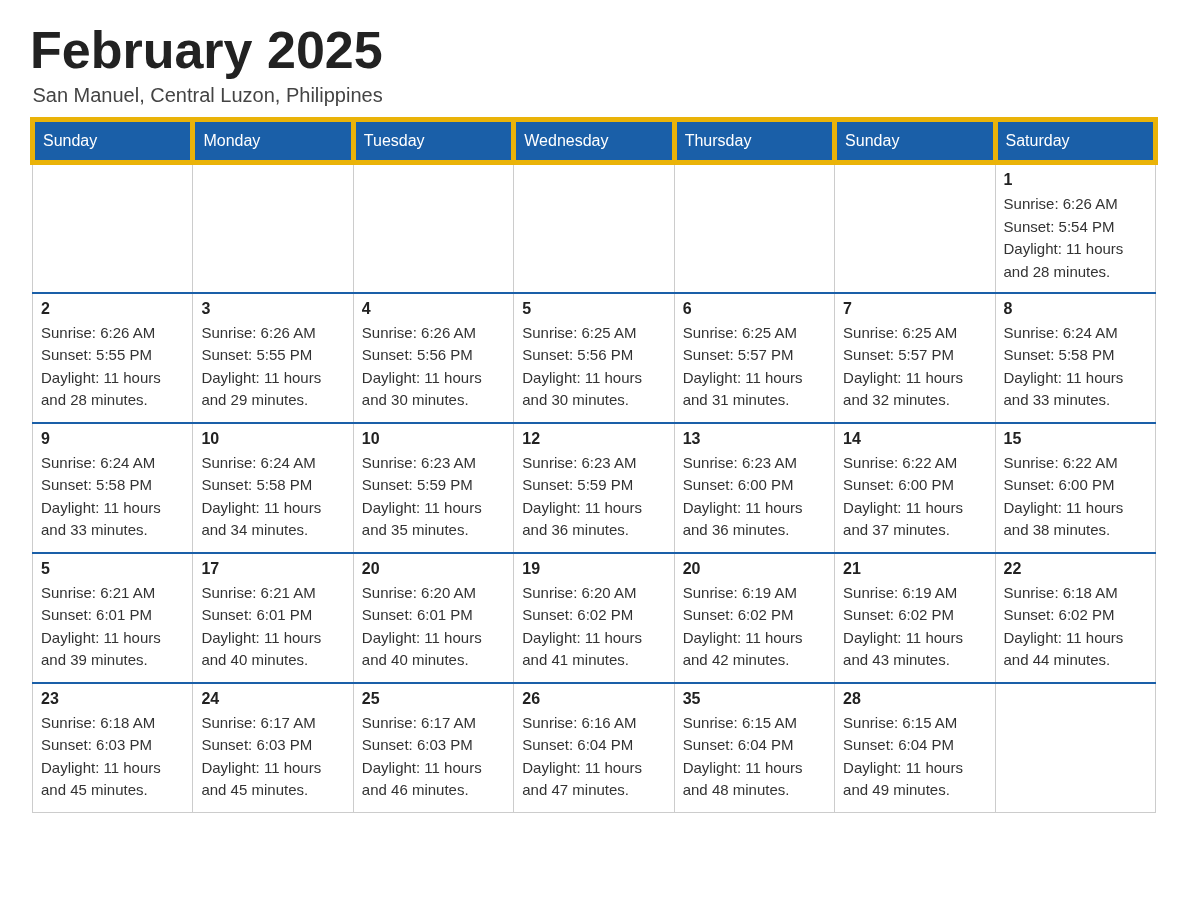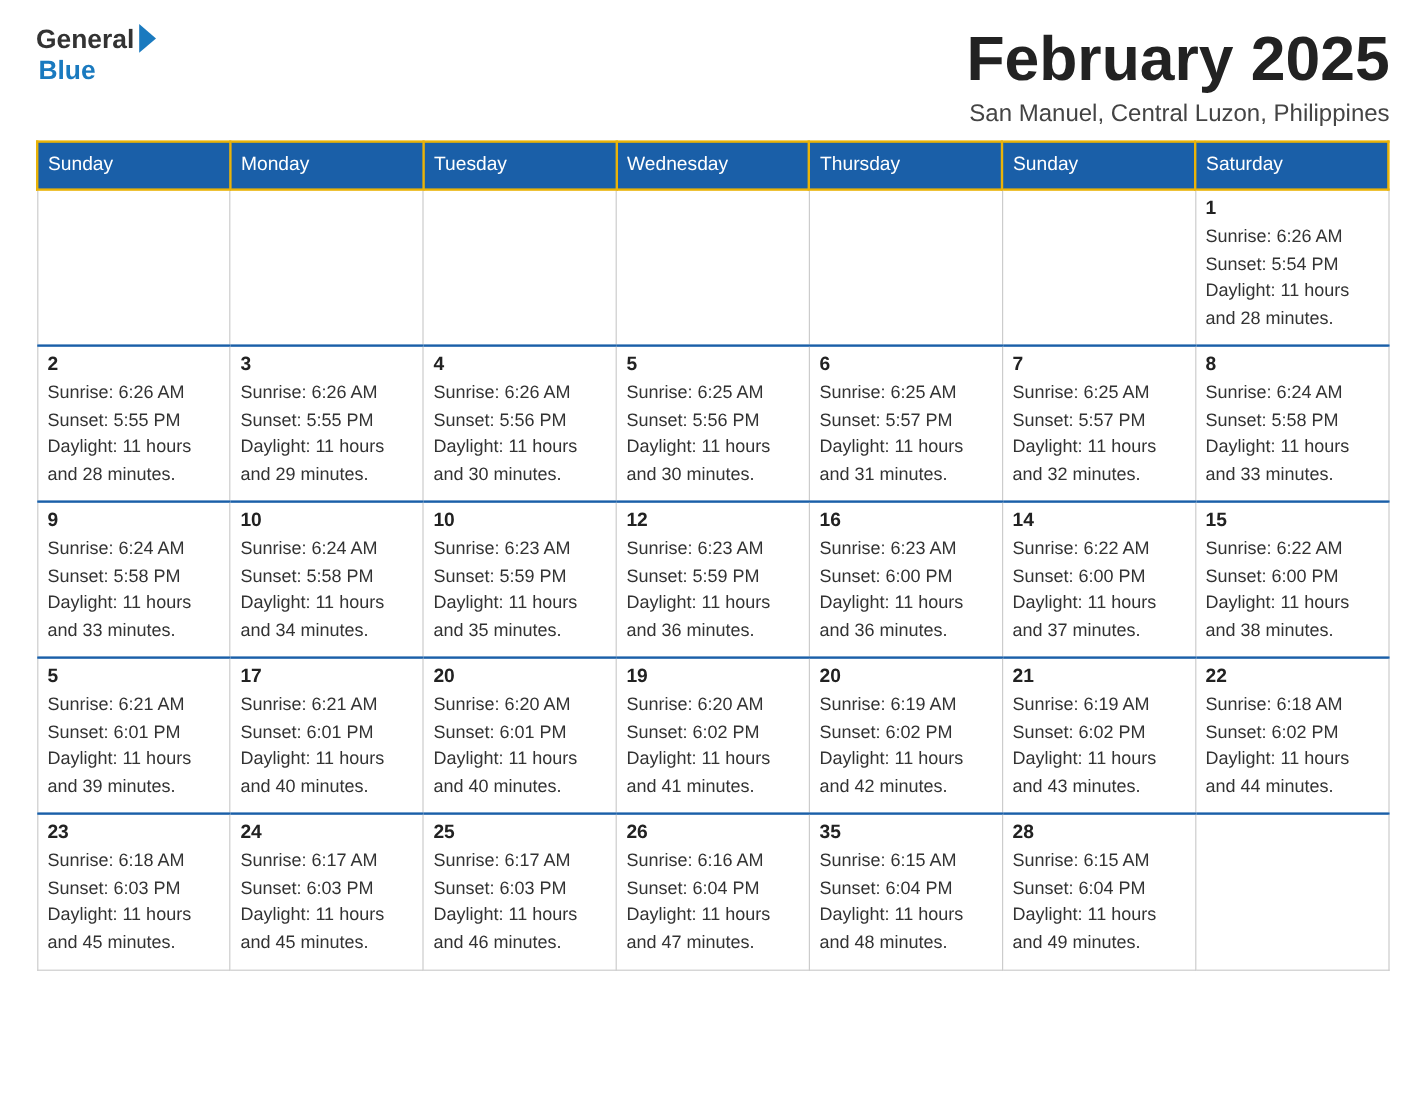--- a/index.html
+++ b/index.html
@@ -63,21 +63,21 @@
       border-collapse: collapse;
       margin-top: 10px;
     }
     .calendar th {
       background: #1a5fa8;
       color: #fff;
       padding: 10px 8px;
       text-align: left;
       font-size: 16px;
       font-weight: normal;
-      border: 2px solid #eab308;
+      border: 5px solid #eab308;
     }
     .calendar td {
       border: 1px solid #ccc;
       vertical-align: top;
       padding: 6px 8px;
       width: 14.28%;
       min-height: 110px;
       height: 130px;
     }
     .day-number {
@@ -95,27 +95,20 @@
       background: #fff;
     }
     .row-border-top td {
       border-top: 2px solid #1a5fa8;
     }
   </style>
 </head>
 <body>
 
 <div class="header">
-  <div class="logo">
-    <div class="logo-top">
-      <span class="logo-general">General</span>
-      <div class="logo-arrow"></div>
-    </div>
-    <span class="logo-blue">Blue</span>
-  </div>
   <div class="title-section">
     <div class="month-title">February 2025</div>
     <div class="location">San Manuel, Central Luzon, Philippines</div>
   </div>
 </div>
 
 <table class="calendar">
   <thead>
     <tr>
     <th>Sunday</th>
@@ -181,21 +174,21 @@
         </td>
         <td>
           <div class="day-number">10</div>
           <div class="day-info">Sunrise: 6:23 AM<br>Sunset: 5:59 PM<br>Daylight: 11 hours and 35 minutes.</div>
         </td>
         <td>
           <div class="day-number">12</div>
           <div class="day-info">Sunrise: 6:23 AM<br>Sunset: 5:59 PM<br>Daylight: 11 hours and 36 minutes.</div>
         </td>
         <td>
-          <div class="day-number">16</div>
+          <div class="day-number">13</div>
           <div class="day-info">Sunrise: 6:23 AM<br>Sunset: 6:00 PM<br>Daylight: 11 hours and 36 minutes.</div>
         </td>
         <td>
           <div class="day-number">14</div>
           <div class="day-info">Sunrise: 6:22 AM<br>Sunset: 6:00 PM<br>Daylight: 11 hours and 37 minutes.</div>
         </td>
         <td>
           <div class="day-number">15</div>
           <div class="day-info">Sunrise: 6:22 AM<br>Sunset: 6:00 PM<br>Daylight: 11 hours and 38 minutes.</div>
         </td>

